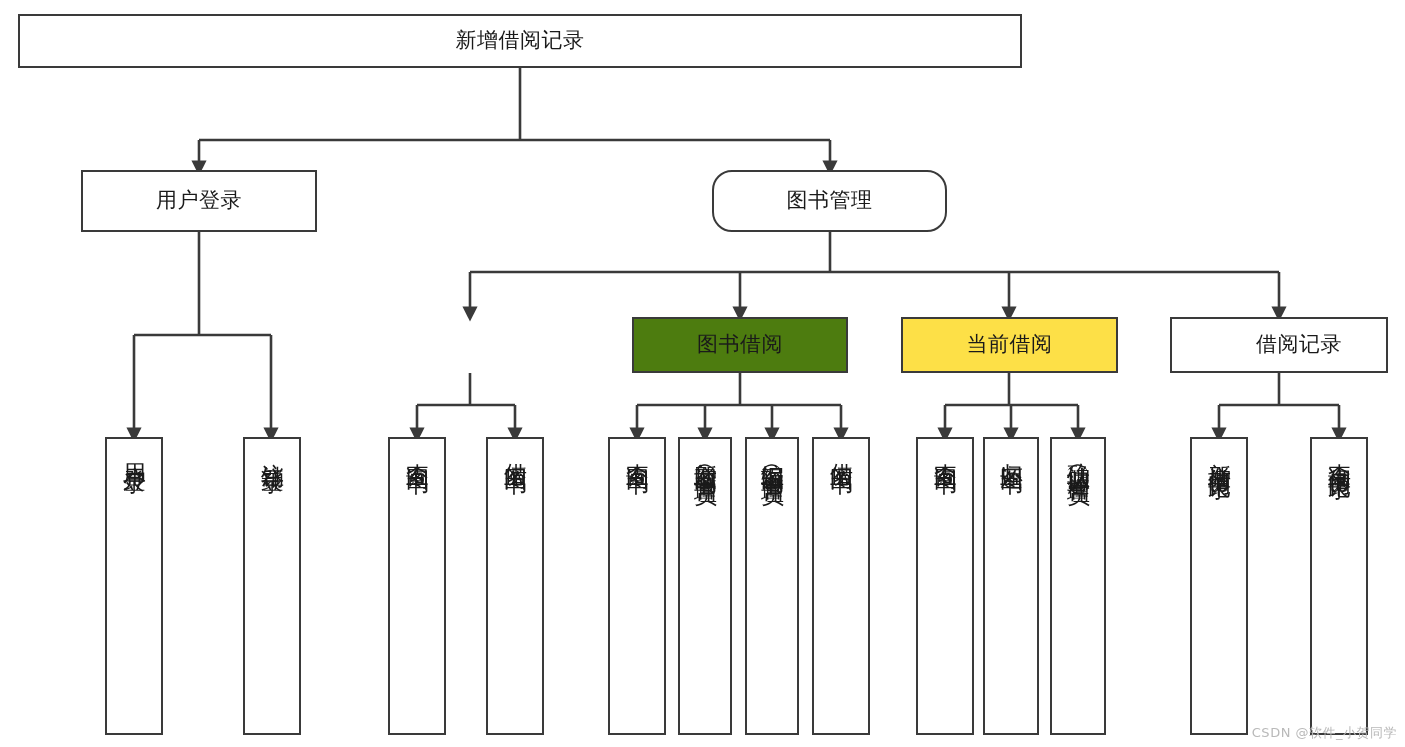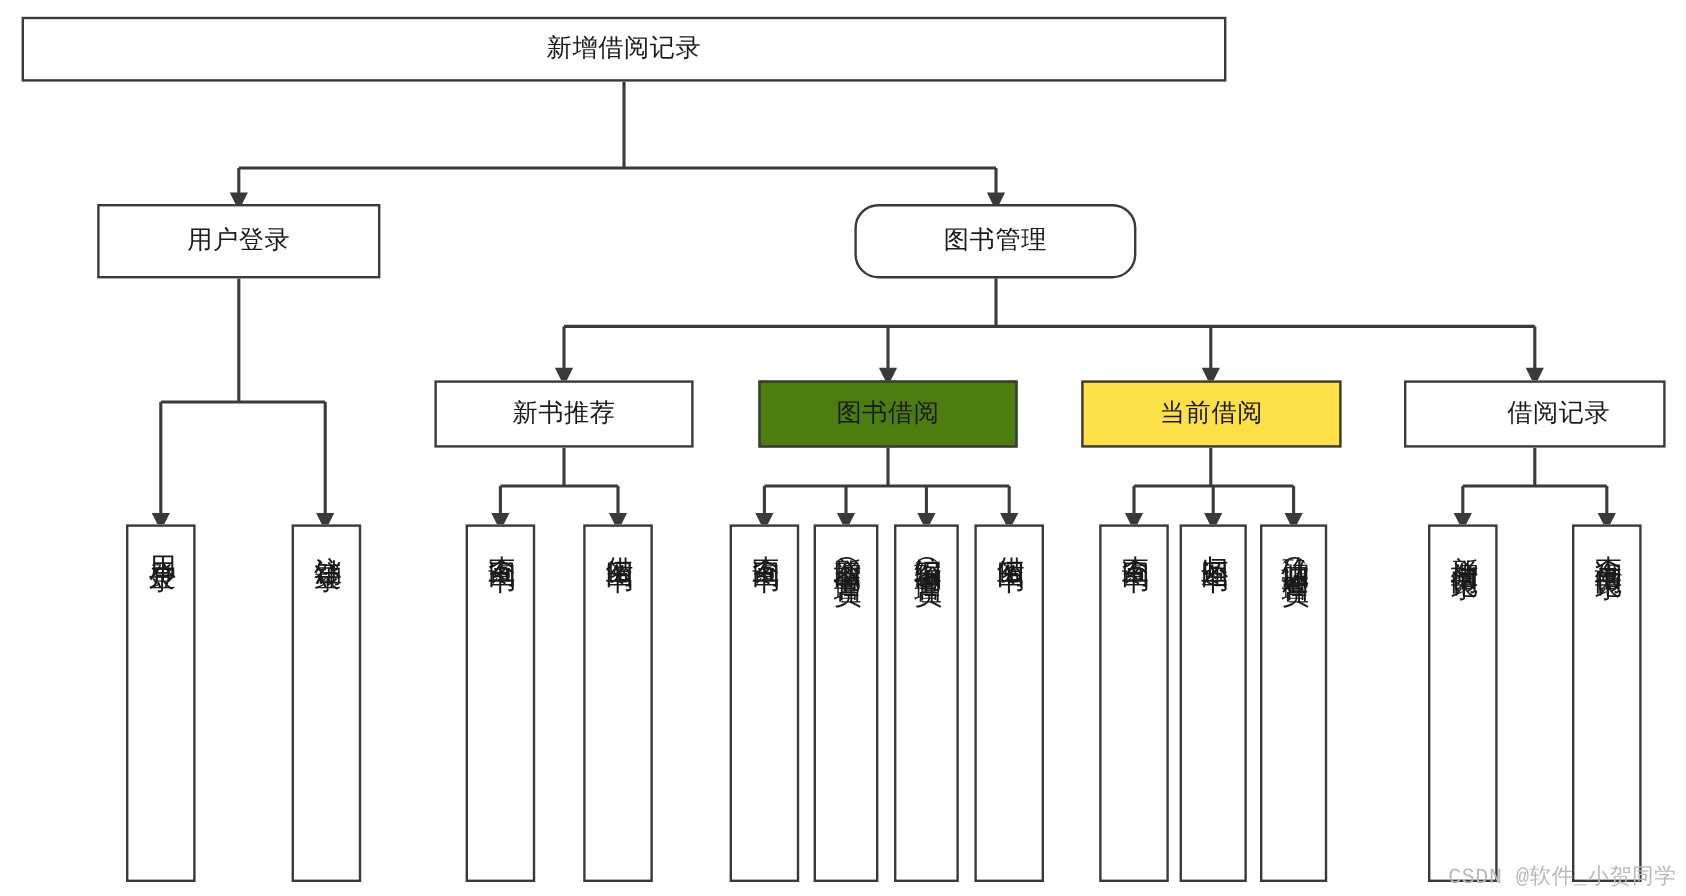--- a/index.html
+++ b/index.html
@@ -53,26 +53,25 @@
     writing-mode: vertical-rl;
     text-orientation: upright;
     font-size: 23px;
     letter-spacing: 3px;
     white-space: nowrap;
   }
   #watermark {
     position: absolute;
     right: 8px;
     bottom: 5px;
-    font-size: 18px;
+    font-size: 13px;
     color: #b9b9b9;
     z-index: 9;
     white-space: nowrap;
     letter-spacing: 0.5px;
-    font-family: Liberation Mono, monospace;
   }
 </style>
 </head>
 <body>
 
 <div id="diagram-root" style="background: rgb(255, 255, 255);">
 
   <svg id="edge-layer" viewBox="0 0 1405 747" width="1405" height="747" xmlns="http://www.w3.org/2000/svg">
     <defs>
       <marker id="arrow" viewBox="0 0 12 12" refX="6" refY="6" markerWidth="7" markerHeight="7" orient="auto-start-reverse">
@@ -128,23 +127,20 @@
     <span class="node-label">新增借阅记录</span>
   </div>
 
   <div class="node horizontal" style="left: 81px; top: 170px; width: 236px; height: 62px; border-color: rgb(58, 58, 58); background: rgb(255, 255, 255); color: rgb(26, 26, 26);">
     <span class="node-label">用户登录</span>
   </div>
   <div class="node horizontal" style="left: 712px; top: 170px; width: 235px; height: 62px; border-color: rgb(58, 58, 58); background: rgb(255, 255, 255); color: rgb(26, 26, 26); border-radius: 20px;">
     <span class="node-label">图书管理</span>
   </div>
 
-  <div class="node horizontal" style="left: 362px; top: 317px; width: 216px; height: 56px; border-color: rgb(58, 58, 58); background: rgb(255, 255, 255); color: rgb(26, 26, 26);">
-    <span class="node-label">新书推荐</span>
-  </div>
   <div class="node horizontal" style="left: 632px; top: 317px; width: 216px; height: 56px; border-color: rgb(58, 58, 58); background: #4d7c0f; color: rgb(26, 26, 26);">
     <span class="node-label">图书借阅</span>
   </div>
   <div class="node horizontal" style="left: 901px; top: 317px; width: 217px; height: 56px; border-color: rgb(58, 58, 58); background: #fde047; color: rgb(26, 26, 26);">
     <span class="node-label">当前借阅</span>
   </div>
   <div class="node horizontal" style="left: 1170px; top: 317px; width: 218px; height: 56px; border-color: rgb(58, 58, 58); background: rgb(255, 255, 255); color: rgb(26, 26, 26); padding-left: 40px;">
     <span class="node-label">借阅记录</span>
   </div>
 

